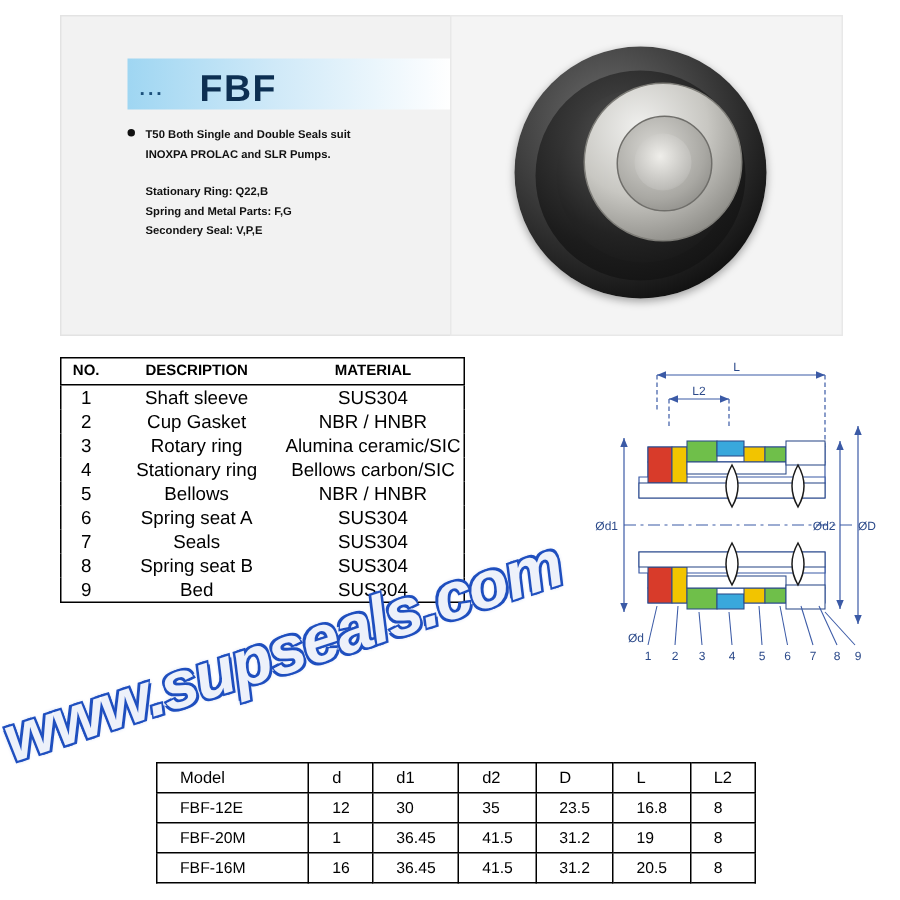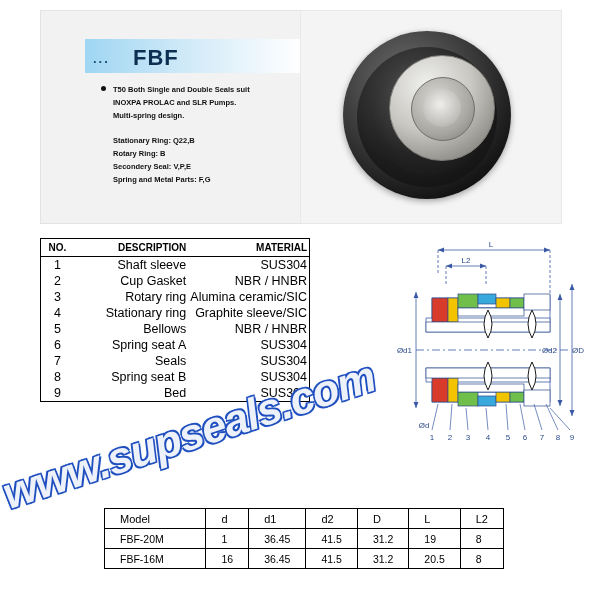--- a/index.html
+++ b/index.html
@@ -46,27 +46,27 @@
   }
   .title-dots {
     position: absolute;
     left: 8px; top: 12px;
     font-size: 13px; letter-spacing: 2px;
     color: #1b4f7a; font-weight: bold;
   }
   .title-text {
     position: absolute;
     left: 48px; top: 6px;
-    font-size: 22px; font-weight: bold;
+    font-size: 25px; font-weight: bold;
     color: #0d2f52;
     letter-spacing: 1px;
   }
   .bullets {
     position: absolute;
-    left: 60px; top: 72px;
+    left: 44px; top: 72px;
     width: 210px;
     font-size: 7.5px;
     line-height: 13px;
     font-weight: bold;
     color: #111;
   }
   .bullet-row { position: relative; padding-left: 12px; }
   .bullet-row .dot {
     position: absolute; left: 0; top: 3px;
     width: 5px; height: 5px; border-radius: 50%;
@@ -119,21 +119,21 @@
     left: 40px; top: 238px;
     width: 270px;
     border: 1px solid #000;
     border-collapse: collapse;
     font-size: 12.5px;
     background: #fff;
   }
   .parts-table td, .parts-table th {
     border: none;
     padding: 1px 2px;
-    text-align: right;
+    text-align: center;
     white-space: nowrap;
   }
   .parts-table thead th {
     font-weight: bold;
     font-size: 10px;
     padding-top: 3px;
     padding-bottom: 3px;
     border-bottom: 1px solid #000;
   }
   .col-no  { width: 34px; text-align: center !important; }
@@ -205,36 +205,30 @@
     </div>
 
     <div class="bullets">
       <div class="bullet-row">
         <span class="dot"></span>
         <span>T50 Both Single and Double Seals suit</span>
       </div>
       <div class="plain-row">
         <span>INOXPA PROLAC and SLR Pumps.</span>
       </div>
-      <div class="plain-row">
-        <span>Multi-spring design.</span>
-      </div>
       <div class="gap"></div>
       <div class="gap"></div>
       <div class="plain-row">
         <span>Stationary Ring: Q22,B</span>
       </div>
       <div class="plain-row">
-        <span>Rotary Ring: B</span>
+        <span>Spring and Metal Parts: F,G</span>
       </div>
       <div class="plain-row">
         <span>Secondery Seal: V,P,E</span>
-      </div>
-      <div class="plain-row">
-        <span>Spring and Metal Parts: F,G</span>
       </div>
     </div>
   </div>
 
   <div class="photo-right">
     <div class="seal">
       <div class="ring ring-outer"></div>
       <div class="ring ring-2"></div>
       <div class="ring ring-3"></div>
       <div class="ring ring-metal"></div>
@@ -264,21 +258,21 @@
       <td class="col-mat">NBR / HNBR</td>
     </tr>
     <tr>
       <td class="col-no">3</td>
       <td class="col-desc">Rotary ring</td>
       <td class="col-mat">Alumina ceramic/SIC</td>
     </tr>
     <tr>
       <td class="col-no">4</td>
       <td class="col-desc">Stationary ring</td>
-      <td class="col-mat">Graphite sleeve/SIC</td>
+      <td class="col-mat">Bellows carbon/SIC</td>
     </tr>
     <tr>
       <td class="col-no">5</td>
       <td class="col-desc">Bellows</td>
       <td class="col-mat">NBR / HNBR</td>
     </tr>
     <tr>
       <td class="col-no">6</td>
       <td class="col-desc">Spring seat A</td>
       <td class="col-mat">SUS304</td>
@@ -410,20 +404,29 @@
       <th>d</th>
       <th>d1</th>
       <th>d2</th>
       <th>D</th>
       <th>L</th>
       <th>L2</th>
     </tr>
   </thead>
   <tbody>
     <tr>
+      <td>FBF-12E</td>
+      <td>12</td>
+      <td>30</td>
+      <td>35</td>
+      <td>23.5</td>
+      <td>16.8</td>
+      <td>8</td>
+    </tr>
+    <tr>
       <td>FBF-20M</td>
       <td>1</td>
       <td>36.45</td>
       <td>41.5</td>
       <td>31.2</td>
       <td>19</td>
       <td>8</td>
     </tr>
     <tr>
       <td>FBF-16M</td>

